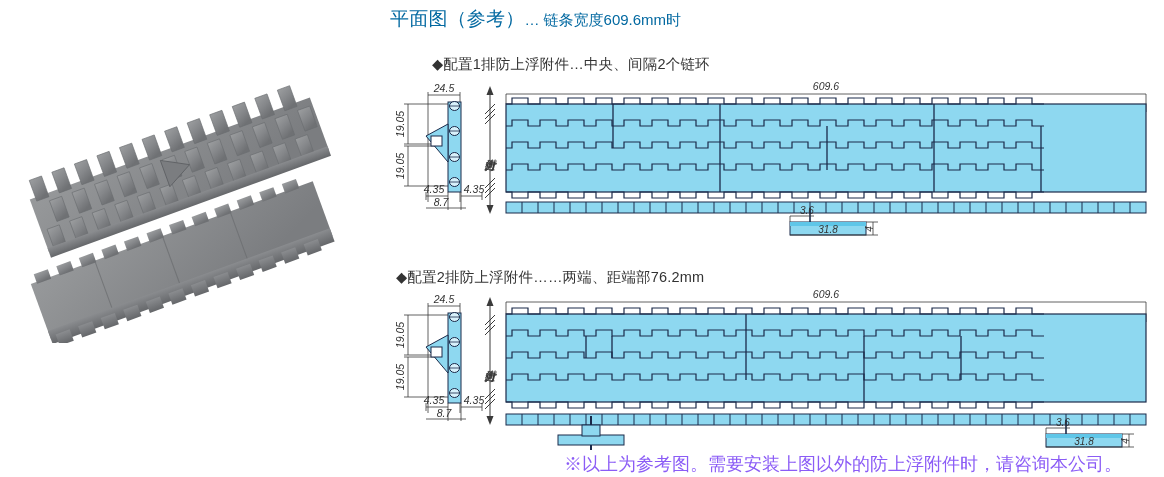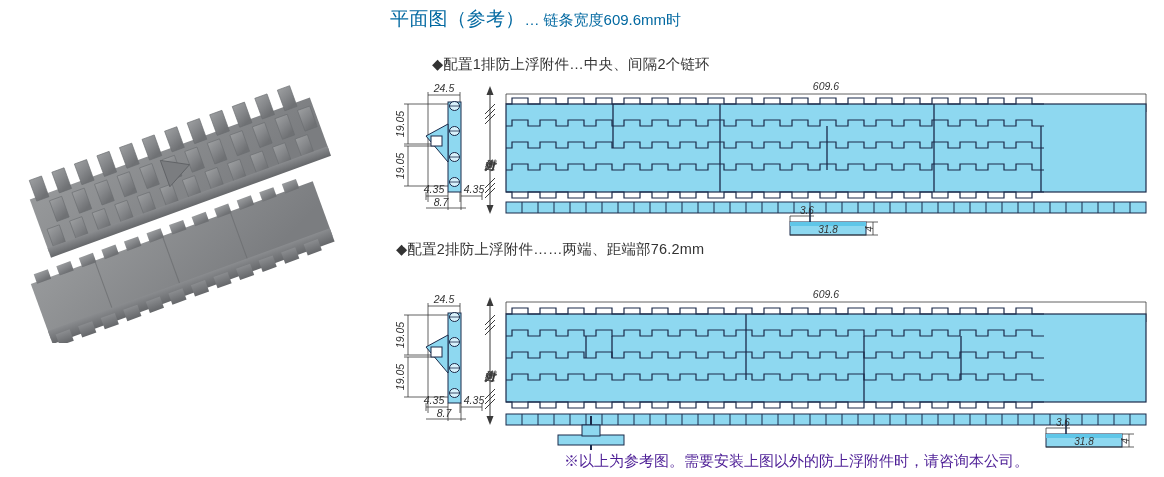--- a/index.html
+++ b/index.html
@@ -51,28 +51,28 @@
   }
 
   .config-label {
     position: absolute;
     font-size: 14.5px;
     color: #333333;
     white-space: nowrap;
     letter-spacing: 0.2px;
   }
   #config1-label { left: 10px; top: 55px; margin-left: 36px; }
-  #config2-label { left: 10px; top: 240px; }
+  #config2-label { left: 10px; top: 268px; }
 
   .footnote {
     position: absolute;
     left: 178px;
     top: 452px;
-    font-size: 15px;
-    color: #4c1d95;
+    font-size: 18px;
+    color: #8b5cf6;
     font-family: Liberation Sans, sans-serif;
     white-space: nowrap;
   }
 
   .block { position: absolute; font-style: italic; }
   #block1 { left: 0px; top: 74px; width: 778px; height: 165px; }
   #block2 { left: 0px; top: 278px; width: 778px; height: 172px; }
 
   .block svg { display: block; overflow: visible; }
 

